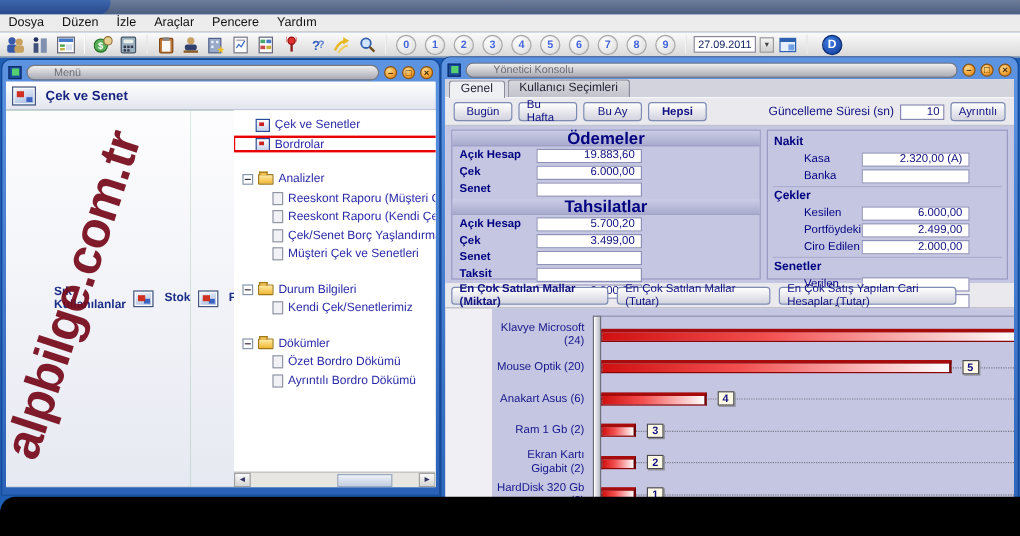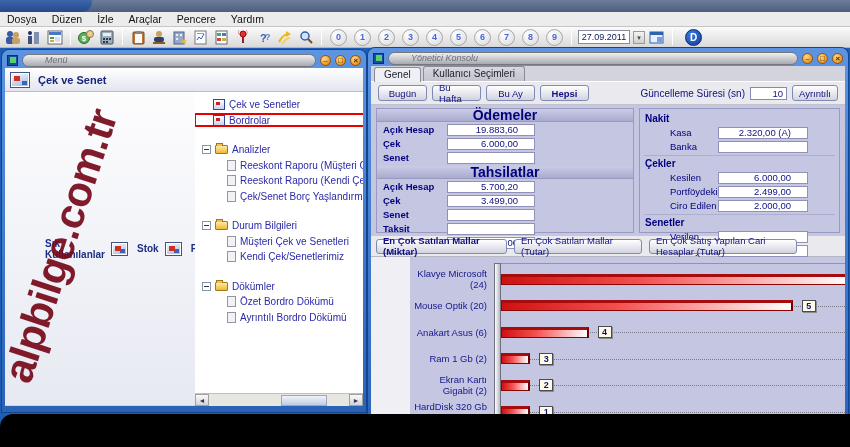--- a/index.html
+++ b/index.html
@@ -33,21 +33,21 @@
     text-align:center; padding:0 1px; }
   .spinbtn { width:12px; height:13px; background:linear-gradient(#f4f4f4,#cfcfcf); border:1px solid #9a9a9a;
     font-size:7px; text-align:center; line-height:12px; color:#444; }
   .dbtn { width:17px; height:17px; border-radius:50%; background:radial-gradient(circle at 35% 30%, #3a7ae0, #123c9a);
     color:#fff; font-weight:bold; font-size:10px; display:flex; align-items:center; justify-content:center;
     border:1px solid #0a2a70; margin-left:6px; }
 
   
   .win { position:absolute; border-radius:7px 7px 0 0; padding:2px 3px 3px;
     background:linear-gradient(#5d94e2,#2a62b8); box-shadow:0 0 0 1px #14448e; }
-  .win-titlebar { height:16px; display:flex; align-items:center; gap:4px; padding:1px 2px;font-style:italic; }
+  .win-titlebar { height:16px; display:flex; align-items:center; gap:4px; padding:1px 2px; }
   .win-icon { width:11px; height:11px; background:#1c4c9c; border:1px solid #0c2c6c; display:flex; align-items:center; justify-content:center; }
   .win-icon i { width:6px; height:6px; background:#54d070; display:block; }
   .win-pill { flex:1; height:13px; border-radius:7px; border:1px solid #77777f;
     background:linear-gradient(#efefef,#a9a9b3); color:#6b6b76; font-size:9px;
     display:flex; align-items:center; padding-left:22px; }
   .win-btn { width:11px; height:11px; border-radius:50%;
     background:radial-gradient(circle at 35% 30%, #ffd98c, #f0a030 60%, #c87212);
     border:1px solid #8c5410; color:#4a2c00; font-size:8px; line-height:9px; text-align:center; font-weight:bold; }
   .win-body { background:#f0f0f4; height:calc(100% - 19px); overflow:hidden; }
 
@@ -110,21 +110,21 @@
   .console-content { height:131px; background:#c5c6e1; display:flex; gap:5px; padding:3px 5px; }
   .grp-col { border:1px solid #989ac2; background:#c5c6e1; }
   .col-left { width:258px; flex:0 0 auto; }
   .col-right { flex:1; padding:2px 4px; }
   .grp-header { height:13px; background:linear-gradient(#cbcce6,#a9abce); border-bottom:1px solid #989ac2;
     text-align:center; font-weight:bold; color:#000080; font-size:14px; line-height:13px; }
   .frow { height:13px; display:flex; align-items:center; margin-top:1px; }
   .frow .flabel { width:70px; padding-left:6px; color:#000080; font-weight:bold; font-size:9.5px; }
   .frow .flabel2 { width:74px; padding-left:26px; color:#000080; font-size:9.5px; }
   .fval { width:88px; height:12px; background:#fff; border:1px solid #8f91b8; color:#101080; font-size:9.5px;
-    text-align:right; padding-right:16px; font-family:"Liberation Sans",sans-serif; }
+    text-align:right; padding-right:5px; font-family:"Liberation Sans",sans-serif; }
   .fval.w90 { width:90px; }
   .grp-title { color:#000080; font-weight:bold; font-size:10px; padding:2px 0 1px 1px; }
   .grp-sep { border-top:1px solid #adafd0; margin-top:2px; }
 
   .chart-btn-row { height:21px; background:#e9e9ee; display:flex; align-items:center; gap:7px; padding:0 5px;
     border-bottom:1px solid #b8b8c4; }
   .cbtn { height:15px; border-radius:3px; }
 
   
   .chart-panel { position:relative; height:calc(100% - 191px); background:#c5c6e1; padding-top:9px;margin-left:39px; }
@@ -408,28 +408,28 @@
               <span>Reeskont Raporu (Müşteri Çek/Senetleri)</span>
             </div>
           <div class="tree-row lvl1">
               <span class="t-leaf"></span>
               <span>Reeskont Raporu (Kendi Çekimiz/Borç Senedin</span>
             </div>
           <div class="tree-row lvl1">
               <span class="t-leaf"></span>
               <span>Çek/Senet Borç Yaşlandırma Raporu</span>
             </div>
+          <div class="tree-row lvl1">
+              <span class="t-leaf"></span>
+              <span>Müşteri Çek ve Senetleri</span>
+            </div>
           <div class="tree-row lvl0 toggled">
               <span class="tg"></span>
               <span class="t-folder"></span>
               <span>Durum Bilgileri</span>
-            </div>
-          <div class="tree-row lvl1">
-              <span class="t-leaf"></span>
-              <span>Müşteri Çek ve Senetleri</span>
             </div>
           <div class="tree-row lvl1">
               <span class="t-leaf"></span>
               <span>Kendi Çek/Senetlerimiz</span>
             </div>
           <div class="tree-row lvl0 toggled">
               <span class="tg"></span>
               <span class="t-folder"></span>
               <span>Dökümler</span>
             </div>

